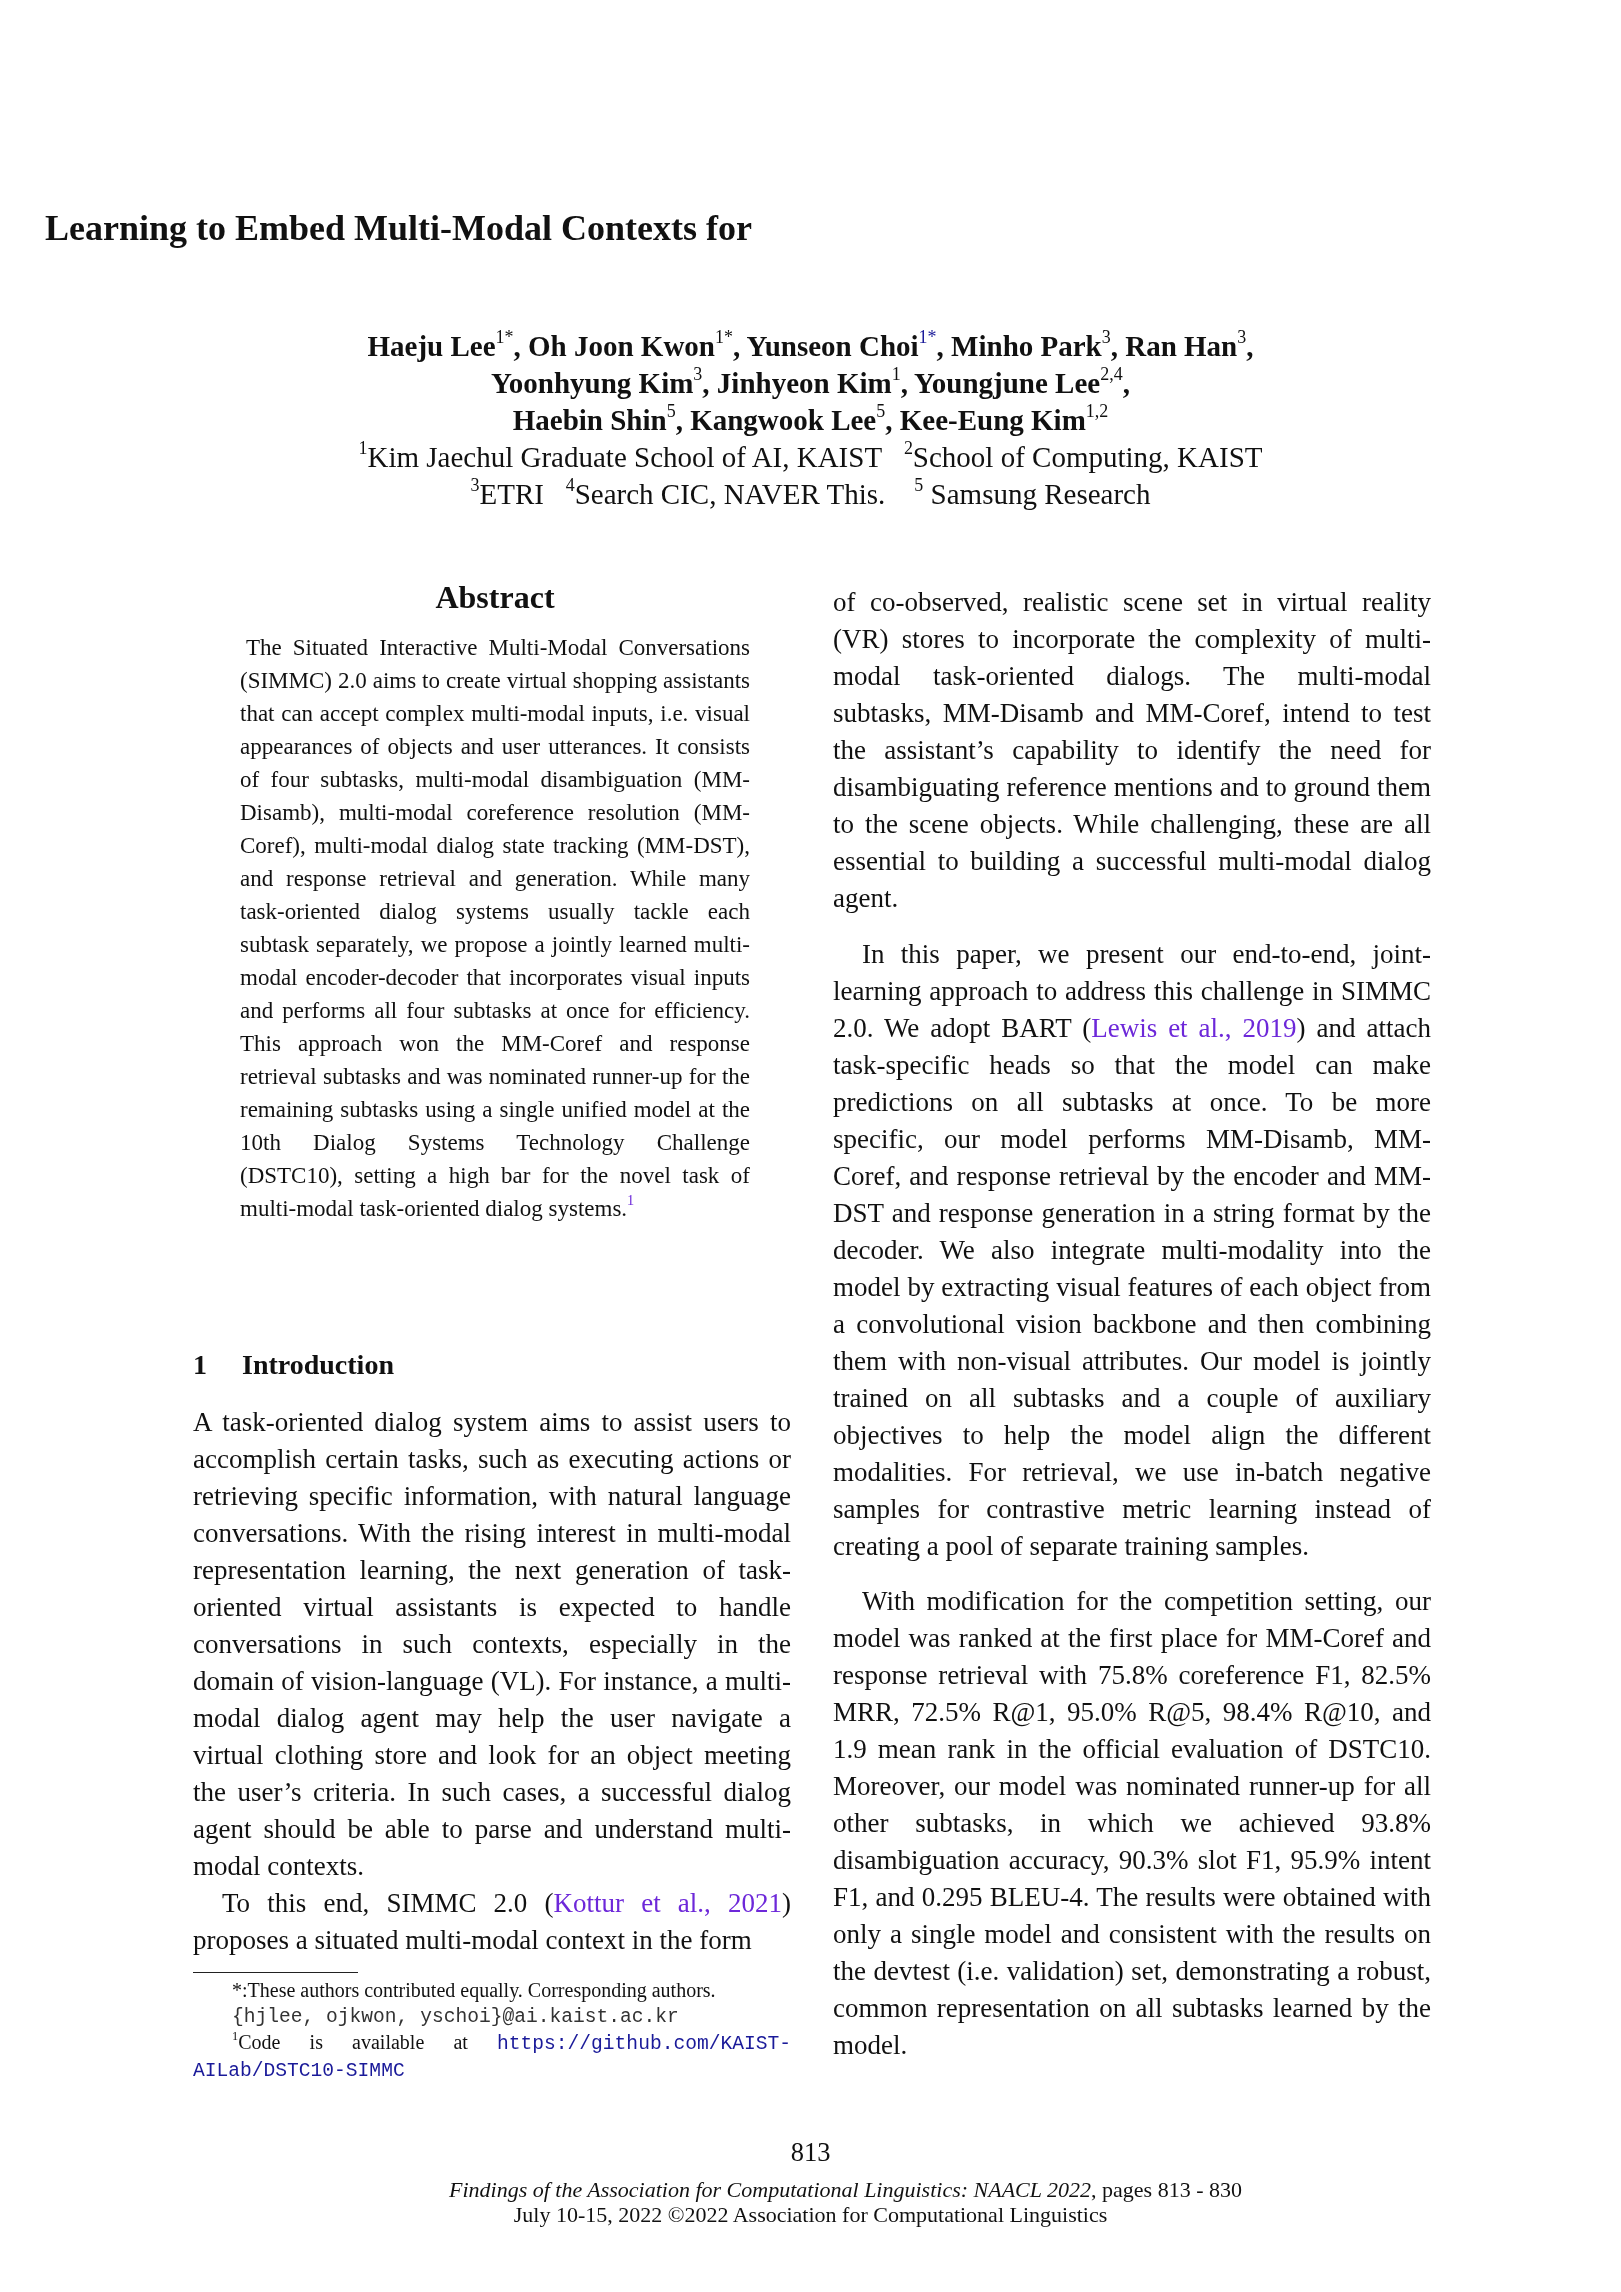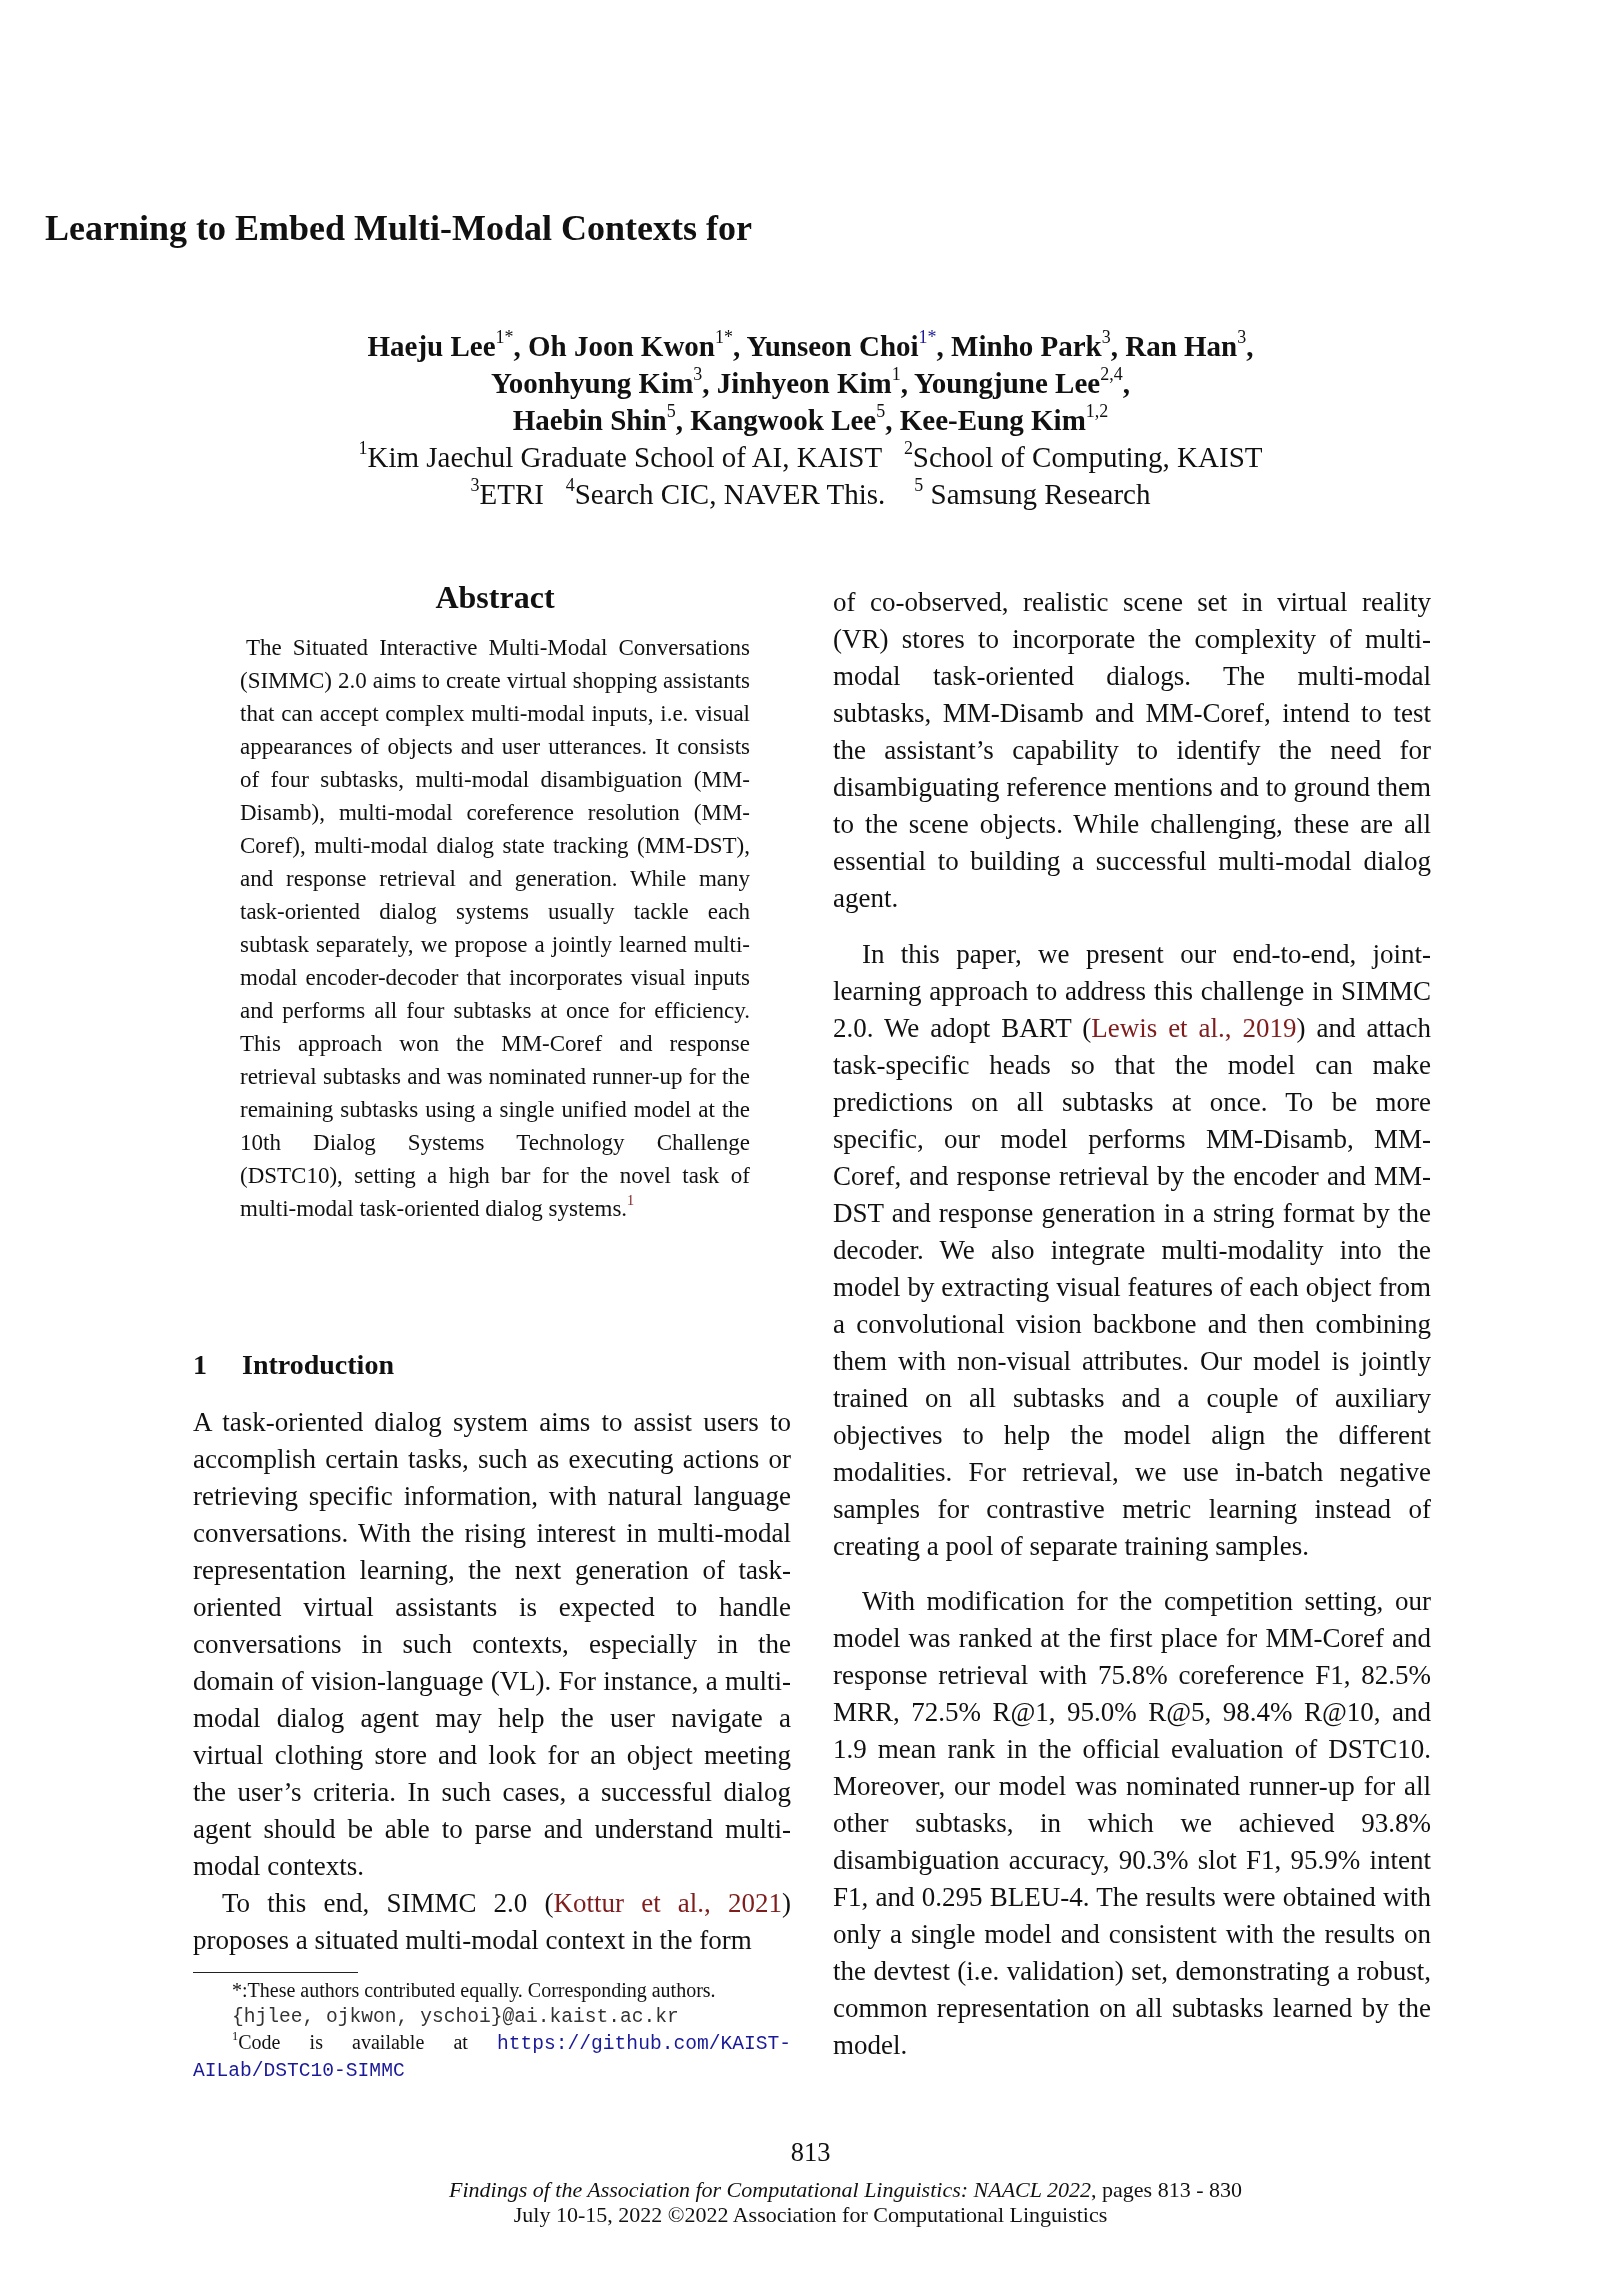--- a/index.html
+++ b/index.html
@@ -20,21 +20,21 @@
                    line-height: 33px; text-align: justify; hyphens: manual; }
   .abstract-body .first { text-indent: 5.9px; }
   .section-head { left: 193px; top: 1347px; font-weight: bold; font-size: 28px; line-height: 35px; }
   .section-head .num { display: inline-block; width: 49px; }
   .col { font-size: 27px; line-height: 37px; text-align: justify; hyphens: manual; }
   .left-col { left: 193px; width: 598px; top: 1404px; }
   .right-col { left: 833px; width: 598px; top: 584px; }
   .col p { margin: 0; }
   .col p.gap { margin-top: 18.6px; }
   .col p.indent { text-indent: 29px; }
-  a.cite { color: #7f1d1d; text-decoration: none; }
+  a.cite { color: #6d28d9; text-decoration: none; }
   .fn-rule { left: 193px; top: 1972px; width: 165px; height: 1px; background: #222; }
   .footnotes { left: 193px; width: 598px; top: 1978px; font-size: 20px; line-height: 25px;
                text-align: justify; }
   .footnotes p { margin: 0; }
   .footnotes .ind { text-indent: 39px; }
   .mono { font-family: "Liberation Mono", "DejaVu Sans Mono", monospace; font-size: 19.6px; color: #333; }
   .mono.link { color: #1a1a99; }
   .page-num { left: 0; width: 1621px; top: 2137px; text-align: center; font-size: 26.5px; line-height: 31px; }
   .venue { left: 0; width: 1621px; top: 2177px; text-align: center; font-size: 22px; line-height: 25.5px; padding-left: 35px; }
   .venue i { font-style: italic; }

